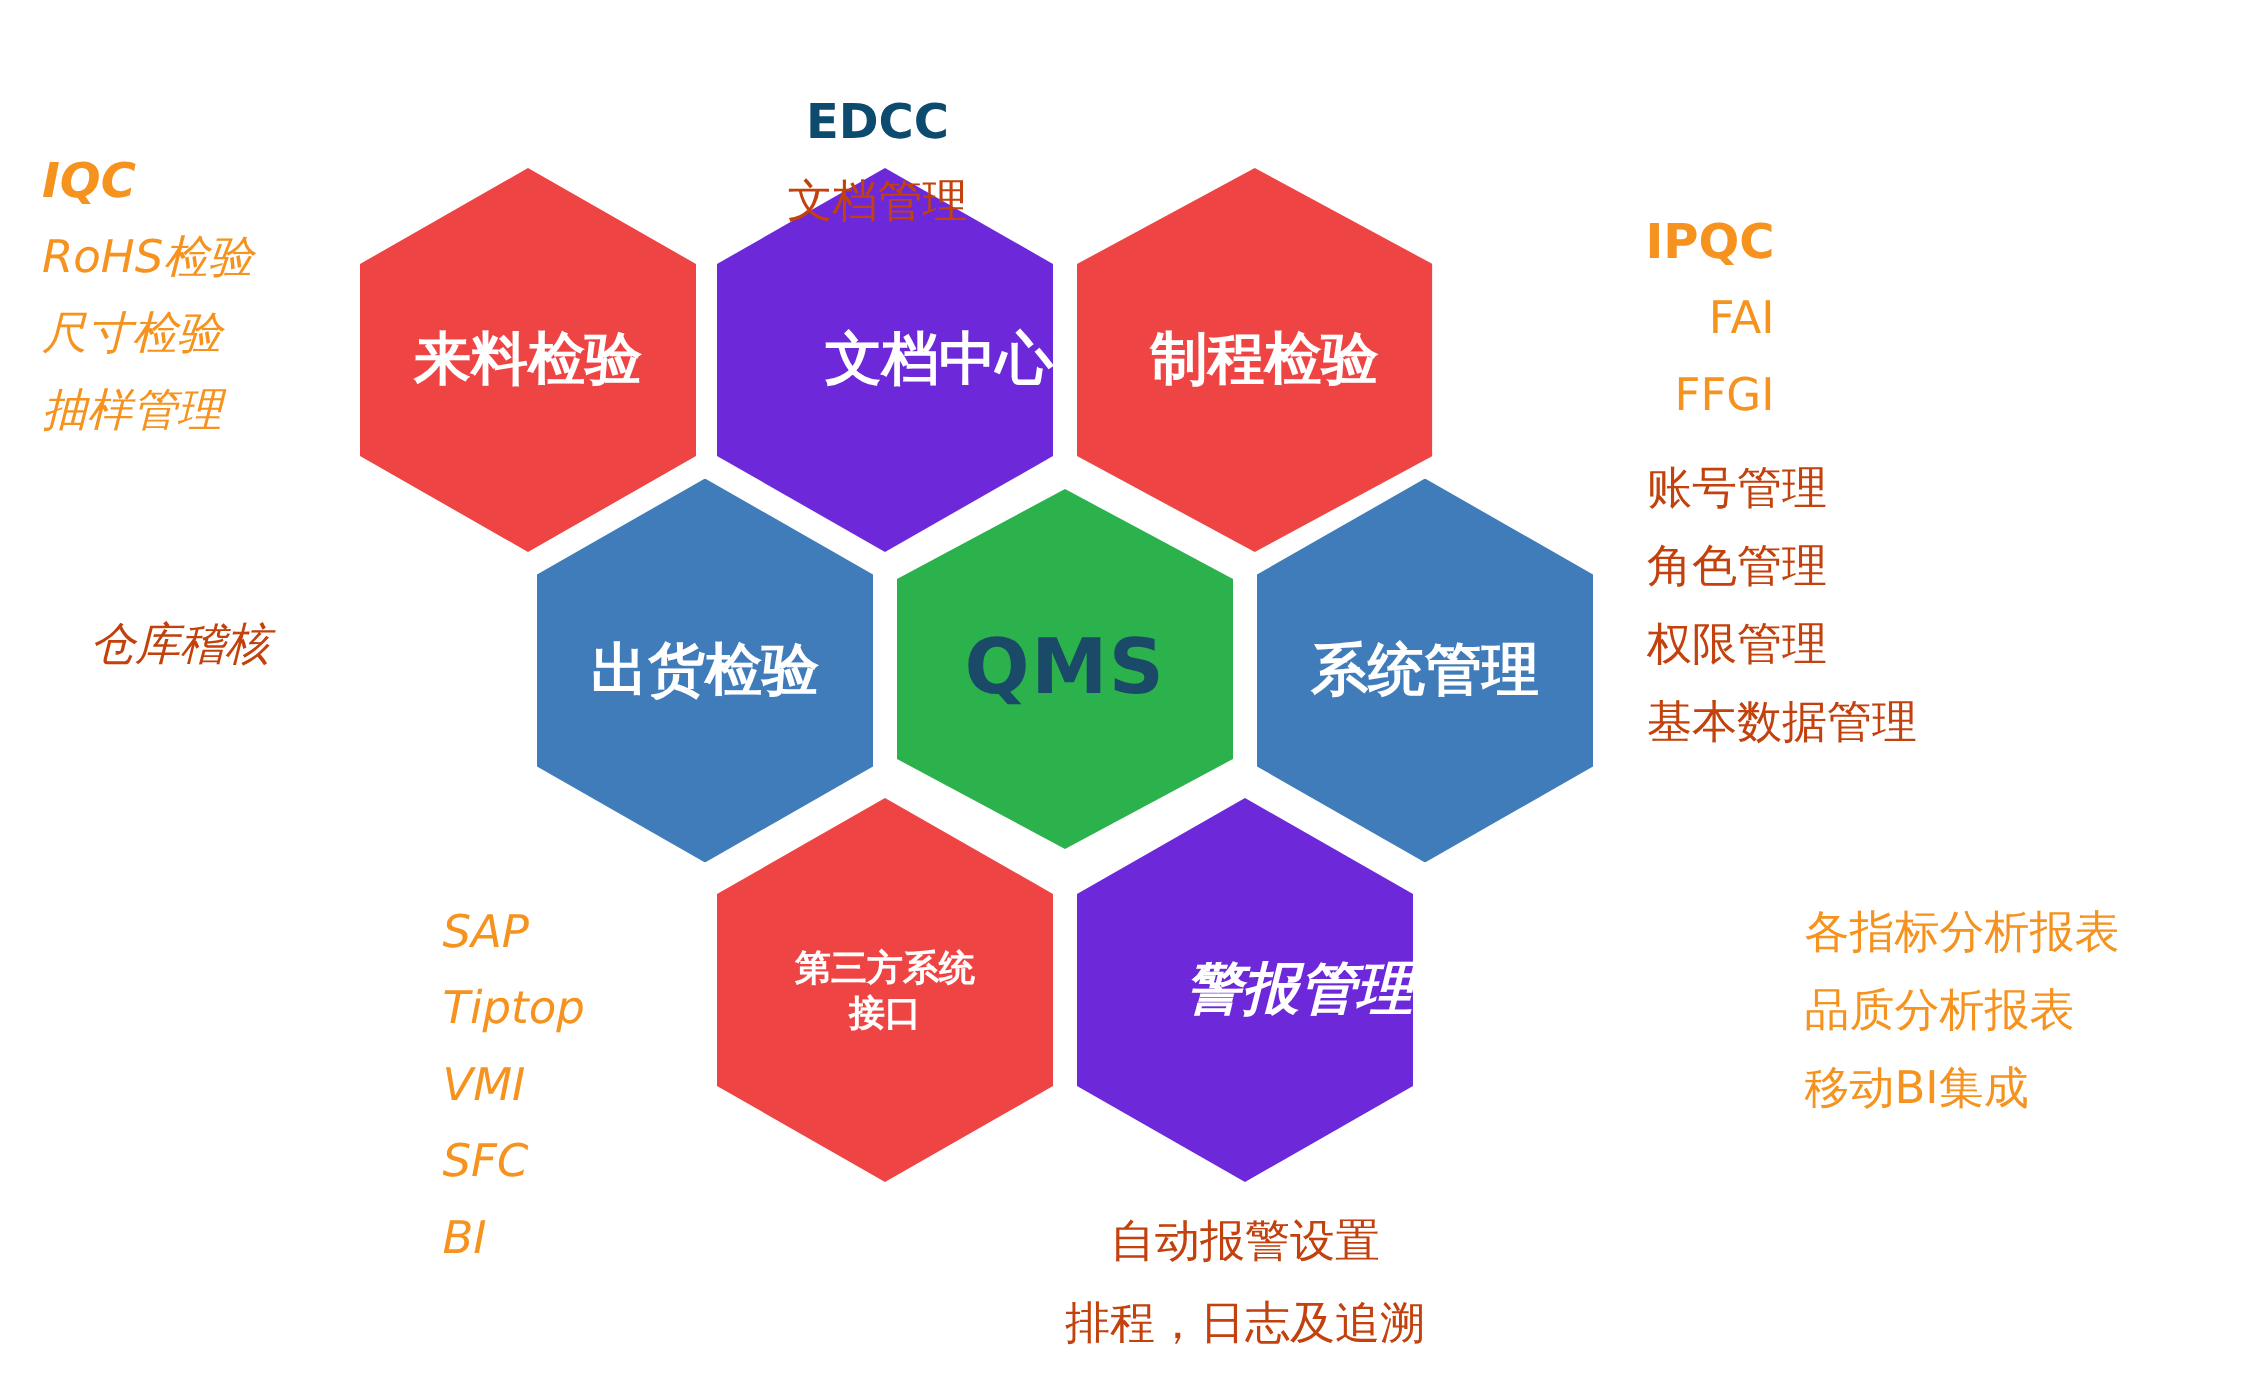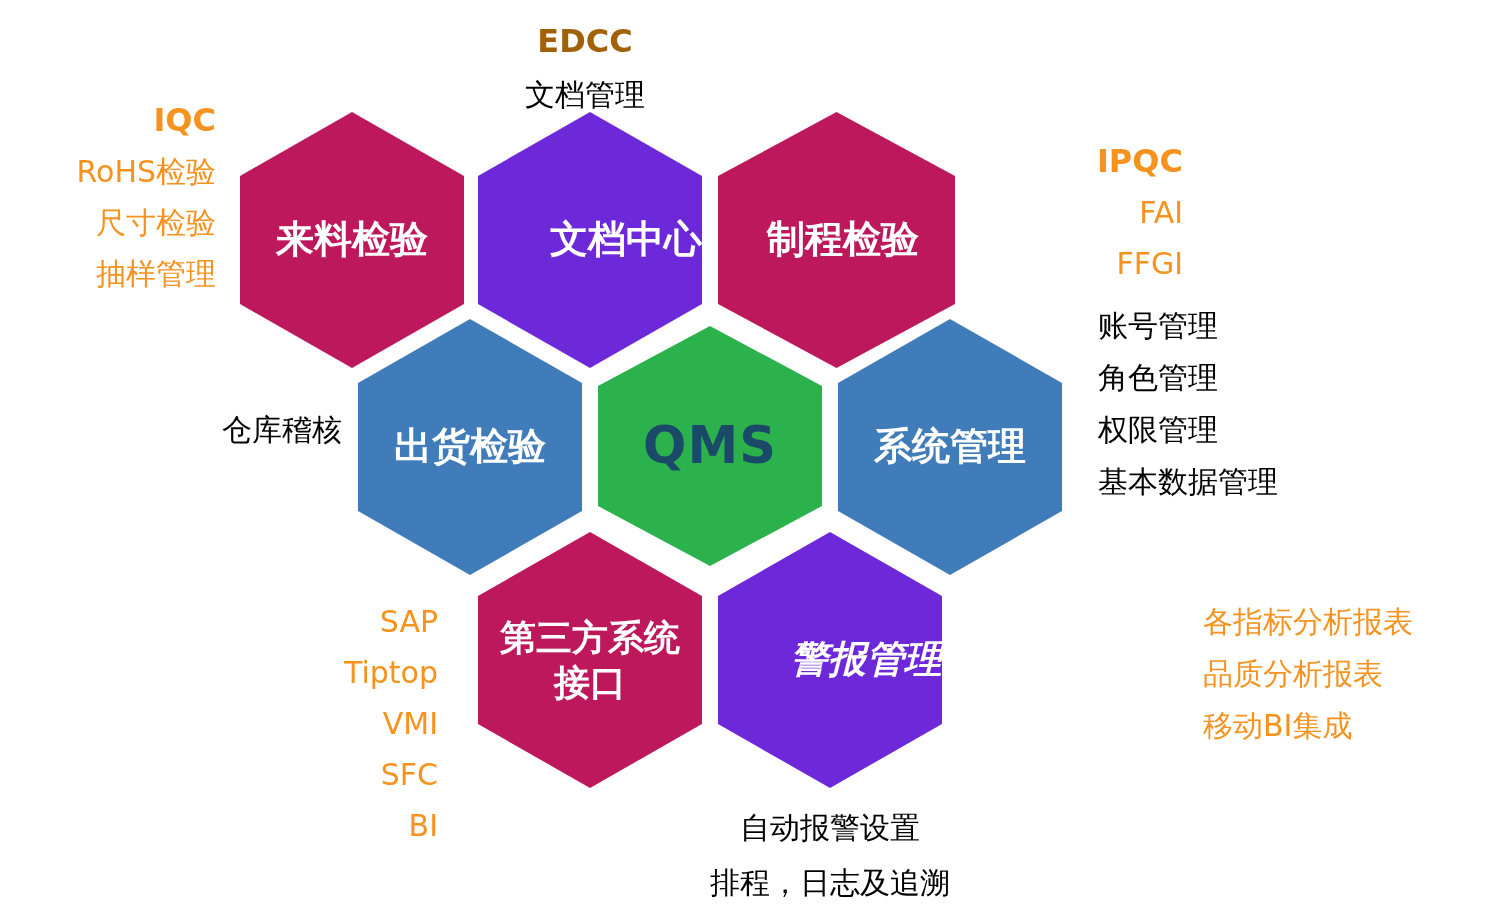--- a/index.html
+++ b/index.html
@@ -6,35 +6,35 @@
   body{font-family:"DejaVu Sans","Liberation Sans",sans-serif;}
   .canvas{position:relative;width:1496px;height:918px;background:#ffffff;overflow:hidden;}
 
   
   .hex{
     position:absolute;width:224px;height:256px;
     clip-path:polygon(50% 0%,100% 25%,100% 75%,50% 100%,0% 75%,0% 25%);
     display:flex;flex-direction:column;align-items:center;justify-content:center;
     color:#ffffff;font-weight:700;font-size:38px;line-height:1.25;text-align:center;
   }
-  .hex-orange{background:#be185d;}
+  .hex-orange{background:#ef4444;}
   .hex-deep{background:#6d28d9;align-items:flex-end;}
   .hex-blue{background:#3F7CB9;}
   .hex-green{background:#2BB24C;}
-  .hex-small-label{font-size:36px;}
+  .hex-small-label{font-size:24px;}
   .qms-hex{width:224px;height:240px;}
   .qms-label{color:#1B4A68;font-size:51px;font-weight:800;letter-spacing:1px;}
 
   
   .note{position:absolute;font-size:30px;line-height:51px;}
   .note .t{font-weight:700;font-size:32px;}
   .orange-text{color:#F6921E;}
-  .navy-text{color:#000000;}
-  .darknavy-text{color:#a16207;}
-  .right{text-align:right;}
+  .navy-text{color:#c2410c;}
+  .darknavy-text{color:#0c4a6e;margin-top:40px;}
+  .right{text-align:left;font-style:italic;}
   .center{text-align:center;}
 
   .note-iqc{left:28px;top:95px;width:188px;}
   .note-edcc{left:455px;top:14px;width:260px;line-height:54px;}
   .note-ipqc{left:963px;top:136px;width:220px;text-align:right;}
   .note-system{left:1098px;top:300px;width:300px;line-height:52px;}
   .note-oqc{left:60px;top:405px;width:282px;line-height:49px;}
   .note-3rd{left:295px;top:596px;width:143px;}
   .note-stats{left:1203px;top:596px;width:300px;line-height:52px;}
   .note-alarm{left:630px;top:800px;width:400px;line-height:55px;}

